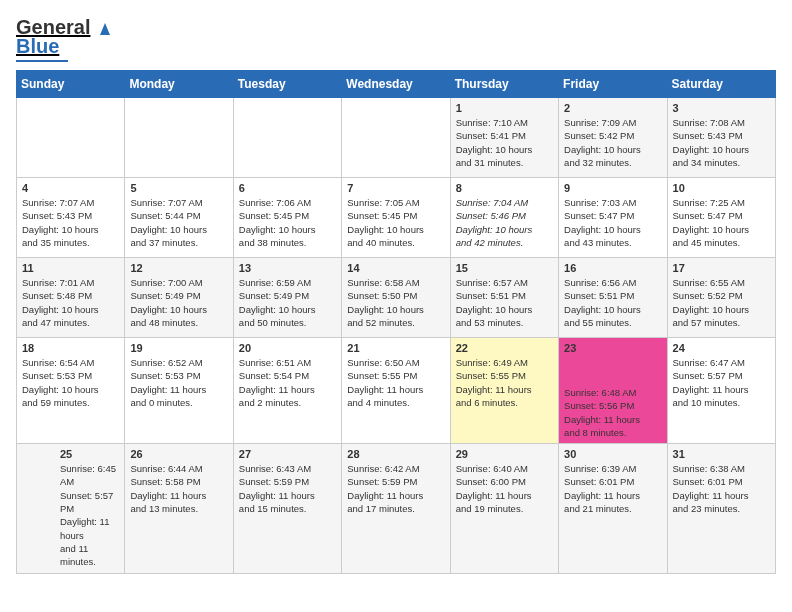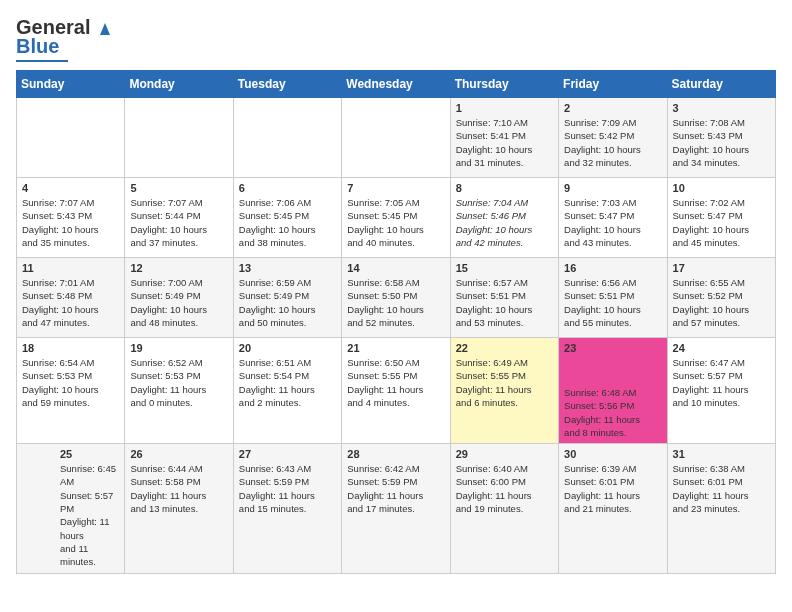--- a/index.html
+++ b/index.html
@@ -8,20 +8,21 @@
       background: #fff;
       width: 792px;
       min-height: 612px;
       padding: 16px;
     }
     .header {
       display: flex;
       align-items: flex-start;
       justify-content: space-between;
       margin-bottom: 8px;
+      text-decoration: underline;
     }
     .logo {
       display: flex;
       flex-direction: column;
       align-items: flex-start;
     }
     .title-block {
       text-align: right;
     }
     .month-title {
@@ -180,21 +181,21 @@
         </td>
         <td style="background: rgb(255, 255, 255);">
           <span class="day-number">9</span>
           <div class="day-info" style="white-space: pre-line;">Sunrise: 7:03 AM
 Sunset: 5:47 PM
 Daylight: 10 hours
 and 43 minutes.</div>
         </td>
         <td style="background: rgb(255, 255, 255);">
           <span class="day-number">10</span>
-          <div class="day-info" style="white-space: pre-line;">Sunrise: 7:02 AM
+          <div class="day-info" style="white-space: pre-line;">Sunrise: 7:25 AM
 Sunset: 5:47 PM
 Daylight: 10 hours
 and 45 minutes.</div>
         </td>
       </tr>
       <tr>
         <td style="background: rgb(245, 245, 245);">
           <span class="day-number">11</span>
           <div class="day-info" style="white-space: pre-line;">Sunrise: 7:01 AM
 Sunset: 5:48 PM

